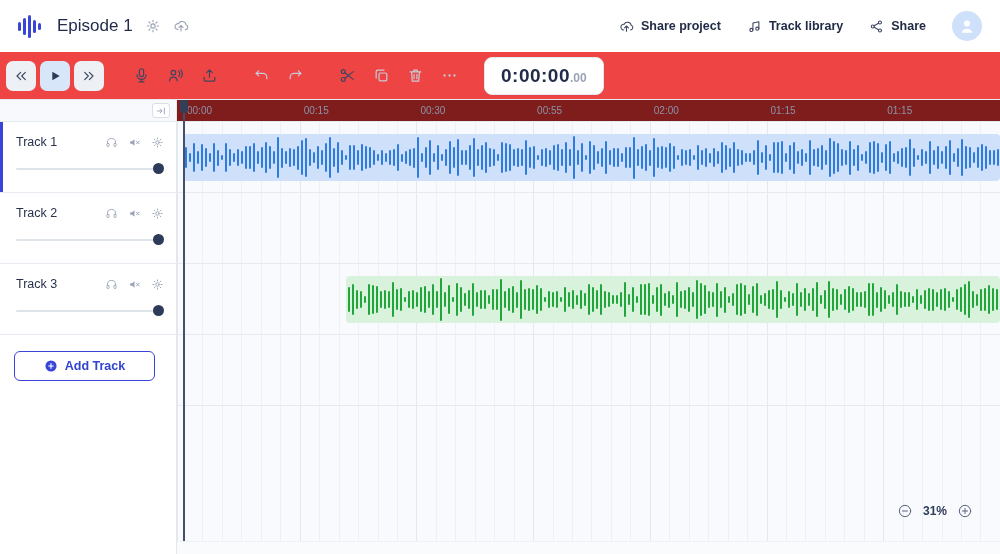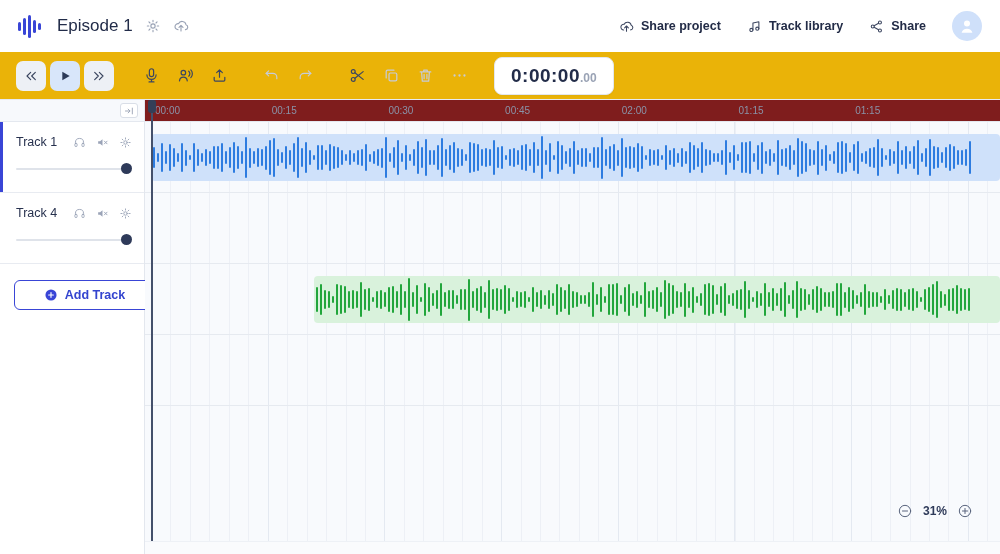--- a/index.html
+++ b/index.html
@@ -23,37 +23,37 @@
   .title{ font-size:17px; font-weight:normal; color:var(--text-dark,#222c49); }
   .hicon{ color:var(--icon-gray,#99a2b5); }
   .hright{ margin-left:auto; display:flex; align-items:center; gap:26px; }
   .hbtn{ display:flex; align-items:center; gap:7px; font-size:12.5px; font-weight:bold; color:#232c47; }
   .hbtn .ic{ color:#3c4660; }
   .avatar{ width:30px; height:30px; border-radius:50%; background:#cfe0fa; display:flex;
            align-items:center; justify-content:center; cursor:pointer; }
   .avatar .ic{ width:20px; height:20px; stroke:none; }
 
   
-  .toolbar{ height:48px; display:flex; align-items:center; padding:0 16px; gap:4px;
-            background:#eab308; border-bottom:1px solid #e6eaf1; }
+  .toolbar{ height:48px; display:flex; align-items:center; padding:0 6px; gap:4px;
+            background:#ef4444; border-bottom:1px solid #e6eaf1; }
   .tbtn{ width:30px; height:30px; border-radius:7px; background:#edf0f5; display:flex;
          align-items:center; justify-content:center; color:#39445e; }
   .tbtn.play{ background:#d8e6fa; color:#2c3a58; }
   .ibtn{ width:30px; height:30px; display:flex; align-items:center; justify-content:center; color:#3c4660; }
   .ibtn.dis{ color:#c6ccd9; cursor:default; }
   .gap{ width:14px; }
   .timebox{ margin-left:16px; background:#fff; border:1px solid #e3e7ee; border-radius:8px;
             padding:7px 16px; display:flex; align-items:baseline; box-shadow:0 1px 2px rgba(30,40,70,.04); }
   .timebox .main-t{ font-size:19px; font-weight:bold; color:#222c49; letter-spacing:.5px; }
   .timebox .frac{ font-size:12px; font-weight:bold; color:#9aa3b5; }
 
   
   .main{ display:flex; height:454px; background:#f2f5f9; position:relative; }
 
-  .sidebar{ width:145px; background:#fff; border-right:1px solid #e3e7ee; display:flex; flex-direction:column; }
+  .sidebar{ width:177px; background:#fff; border-right:1px solid #e3e7ee; display:flex; flex-direction:column; }
   .side-head{ height:22px; background:#f7f9fc; border-bottom:1px solid #e4e8ef; display:flex;
               align-items:center; justify-content:flex-end; padding-right:6px; }
   .collapse-btn{ width:18px; height:15px; border:1px solid #d9dee7; border-radius:3px; background:#fff;
                  display:flex; align-items:center; justify-content:center; color:#9aa3b5; }
   .collapse-btn .ic{ width:10px; height:10px; stroke-width:2.2; }
 
   .track-item{ height:71px; border-bottom:1px solid #e8ebf1; padding:13px 12px 0 16px; position:relative; background:#fff; }
   .track-item.selected::before{ content:""; position:absolute; left:0; top:0; bottom:0; width:3px;
                                 background:var(--accent,#3945d6); }
   .trow{ display:flex; align-items:center; }
@@ -346,59 +346,79 @@
                 <use href="#i-gear"></use>
               </svg>
       </span>
     </div>
     <div class="slider">
       <span class="line"></span>
       <span class="knob"></span>
     </div>
   </div>
 
-
-
   <div class="track-item">
     <div class="trow">
-      <span class="track-name">Track 4</span>
+      <span class="track-name">Track 2</span>
       <span class="ticons">
         <svg class="ic i13">
                 <use href="#i-head"></use>
               </svg>
         <svg class="ic i13">
                 <use href="#i-mute"></use>
               </svg>
         <svg class="ic i13">
                 <use href="#i-gear"></use>
               </svg>
       </span>
     </div>
     <div class="slider">
       <span class="line"></span>
       <span class="knob"></span>
     </div>
   </div>
+
+  <div class="track-item">
+    <div class="trow">
+      <span class="track-name">Track 3</span>
+      <span class="ticons">
+        <svg class="ic i13">
+                <use href="#i-head"></use>
+              </svg>
+        <svg class="ic i13">
+                <use href="#i-mute"></use>
+              </svg>
+        <svg class="ic i13">
+                <use href="#i-gear"></use>
+              </svg>
+      </span>
+    </div>
+    <div class="slider">
+      <span class="line"></span>
+      <span class="knob"></span>
+    </div>
+  </div>
+
 </div>
     <div class="add-wrap">
       <button class="add-track">
         <svg class="ic" style="color:var(--accent,#3945d6)">
             <use href="#i-pluscirc"></use>
           </svg>
         <span>Add Track</span>
       </button>
     </div>
   </aside>
 
   <div class="timeline">
     <div class="ruler">
         <span class="rlbl" style="left: 10px;">00:00</span>
         <span class="rlbl" style="left: 126.7px;">00:15</span>
         <span class="rlbl" style="left: 243.4px;">00:30</span>
-        <span class="rlbl" style="left: 360.1px;">00:45</span>
+        <span class="rlbl" style="left: 360.1px;">00:55</span>
         <span class="rlbl" style="left: 476.8px;">02:00</span>
         <span class="rlbl" style="left: 593.5px;">01:15</span>
         <span class="rlbl" style="left: 710.2px;">01:15</span>
       </div>
     <div class="lanes">
         <div class="lane">
           <div class="clip blue" style="left: 6px; right: 0px;">
             <i style="height: 21.6px;"></i>
             <i style="height: 9.4px;"></i>
             <i style="height: 29.6px;"></i>

